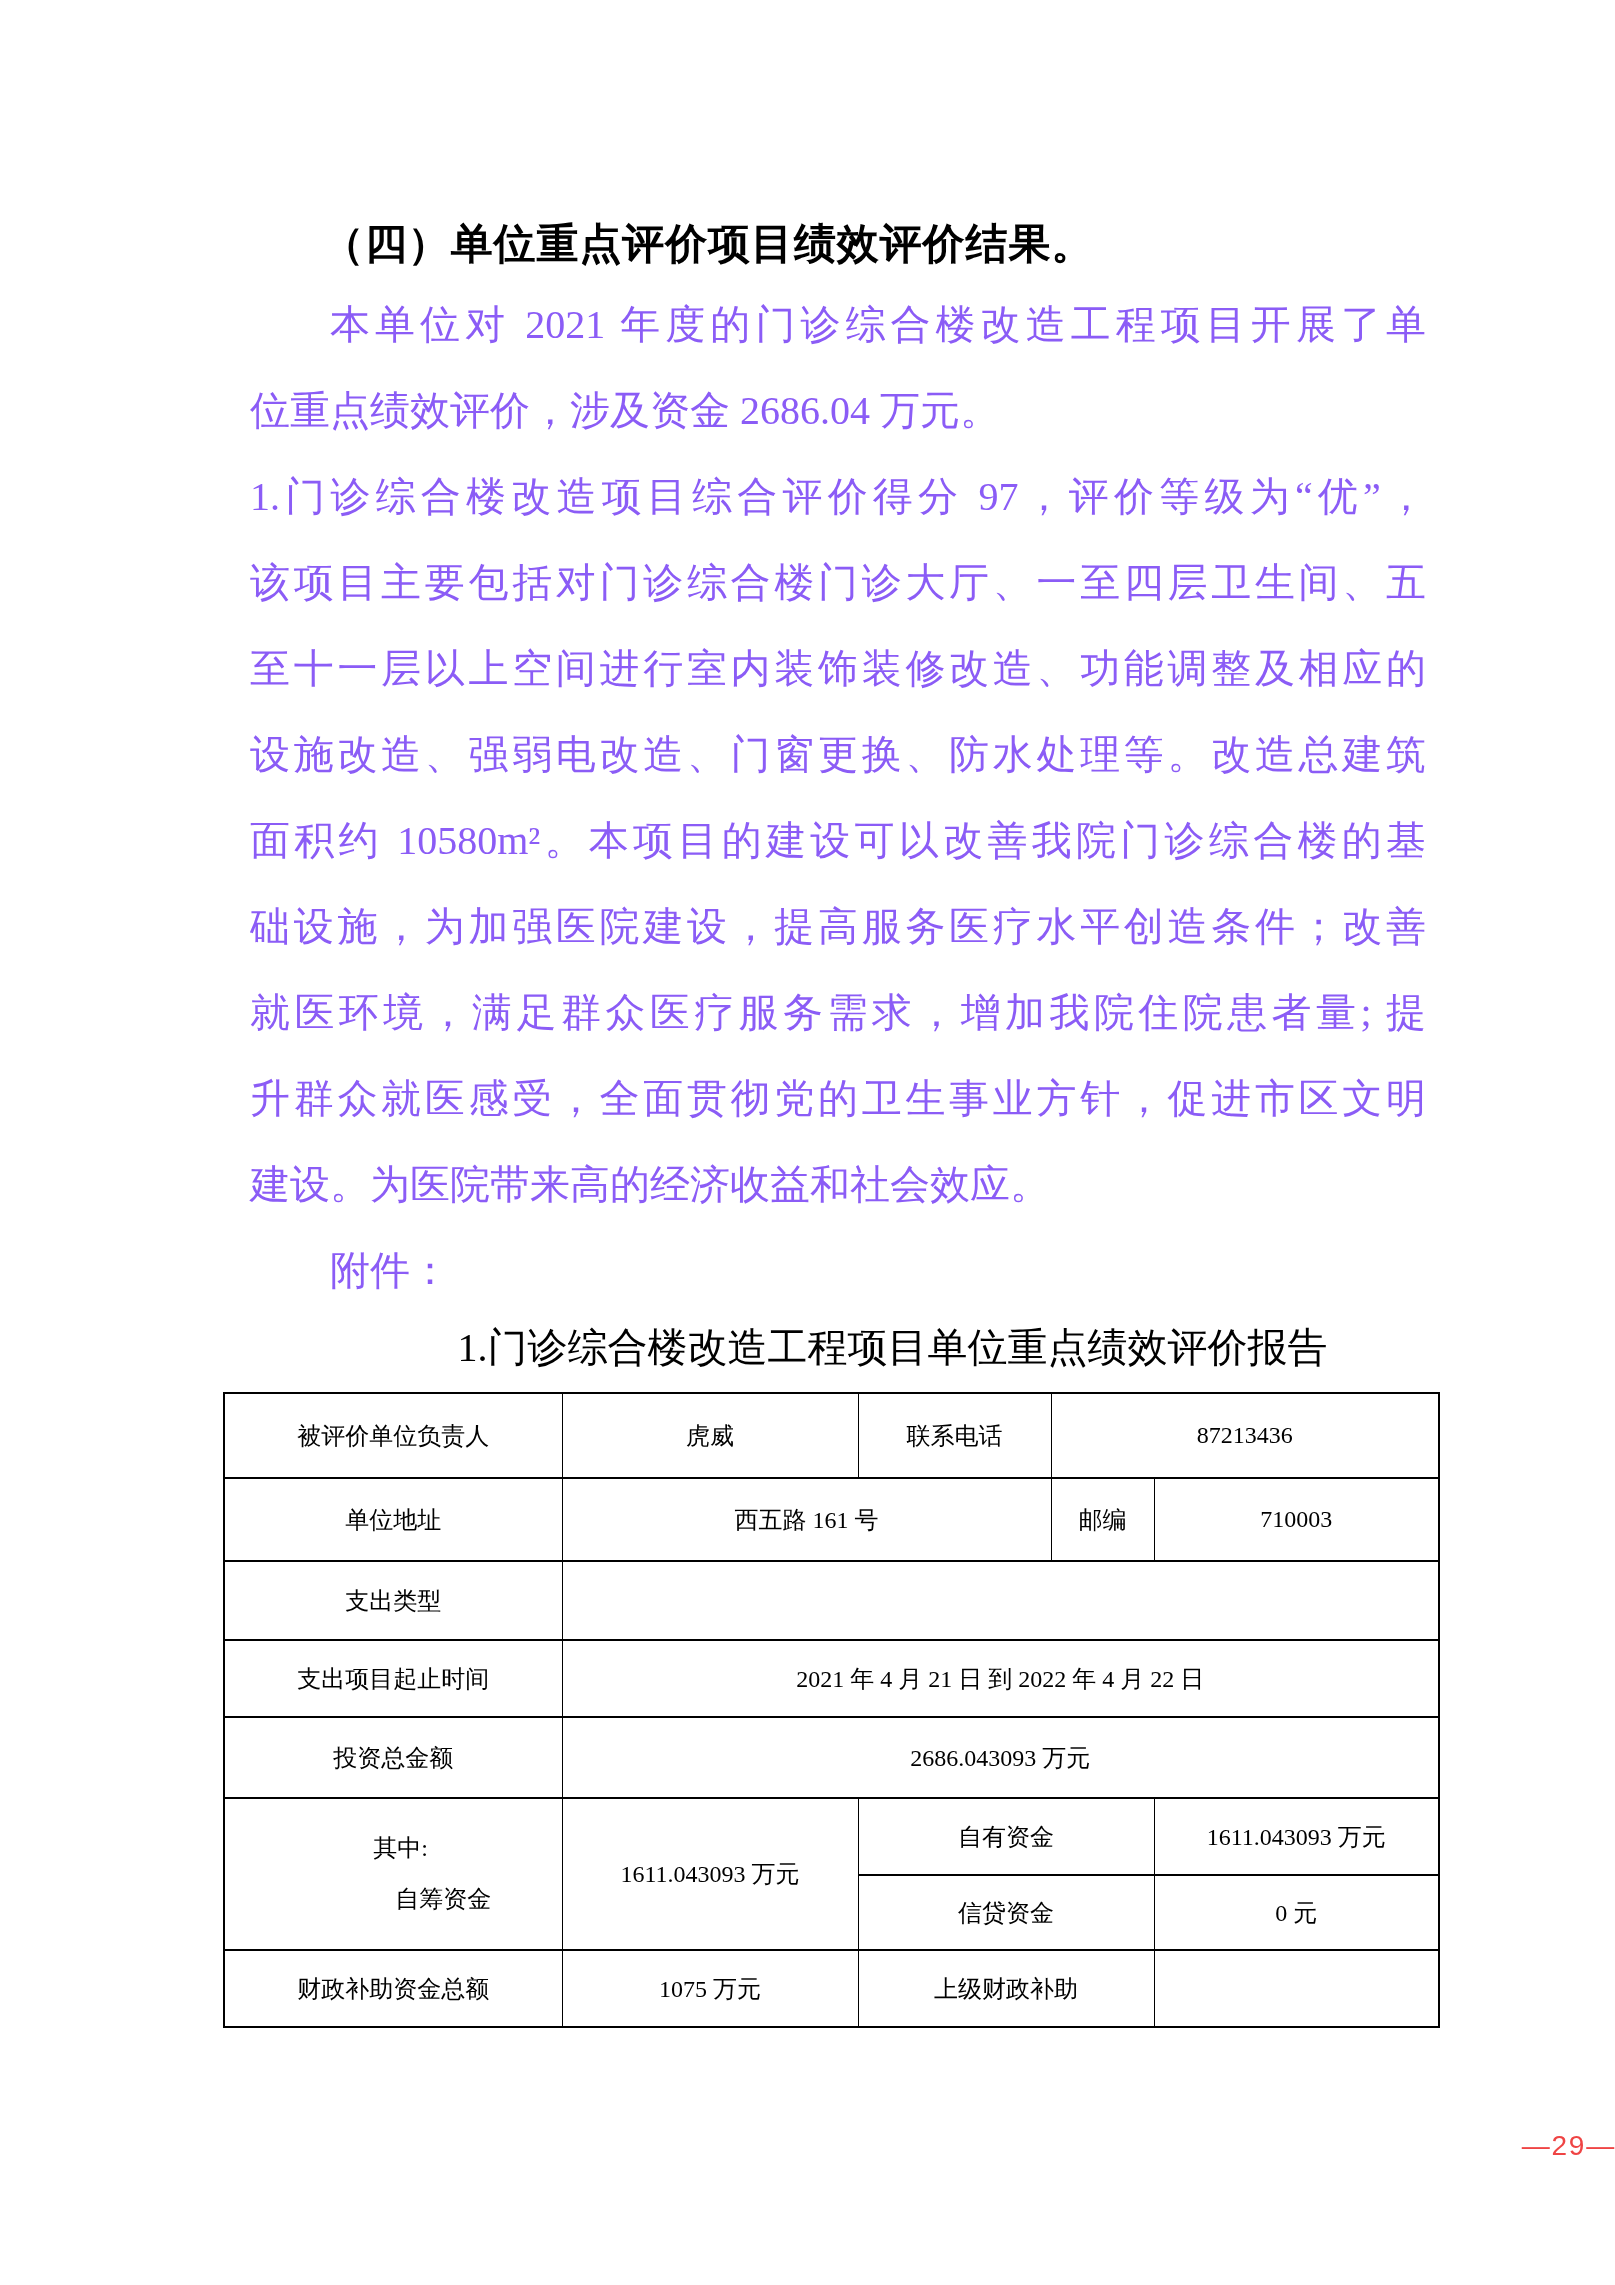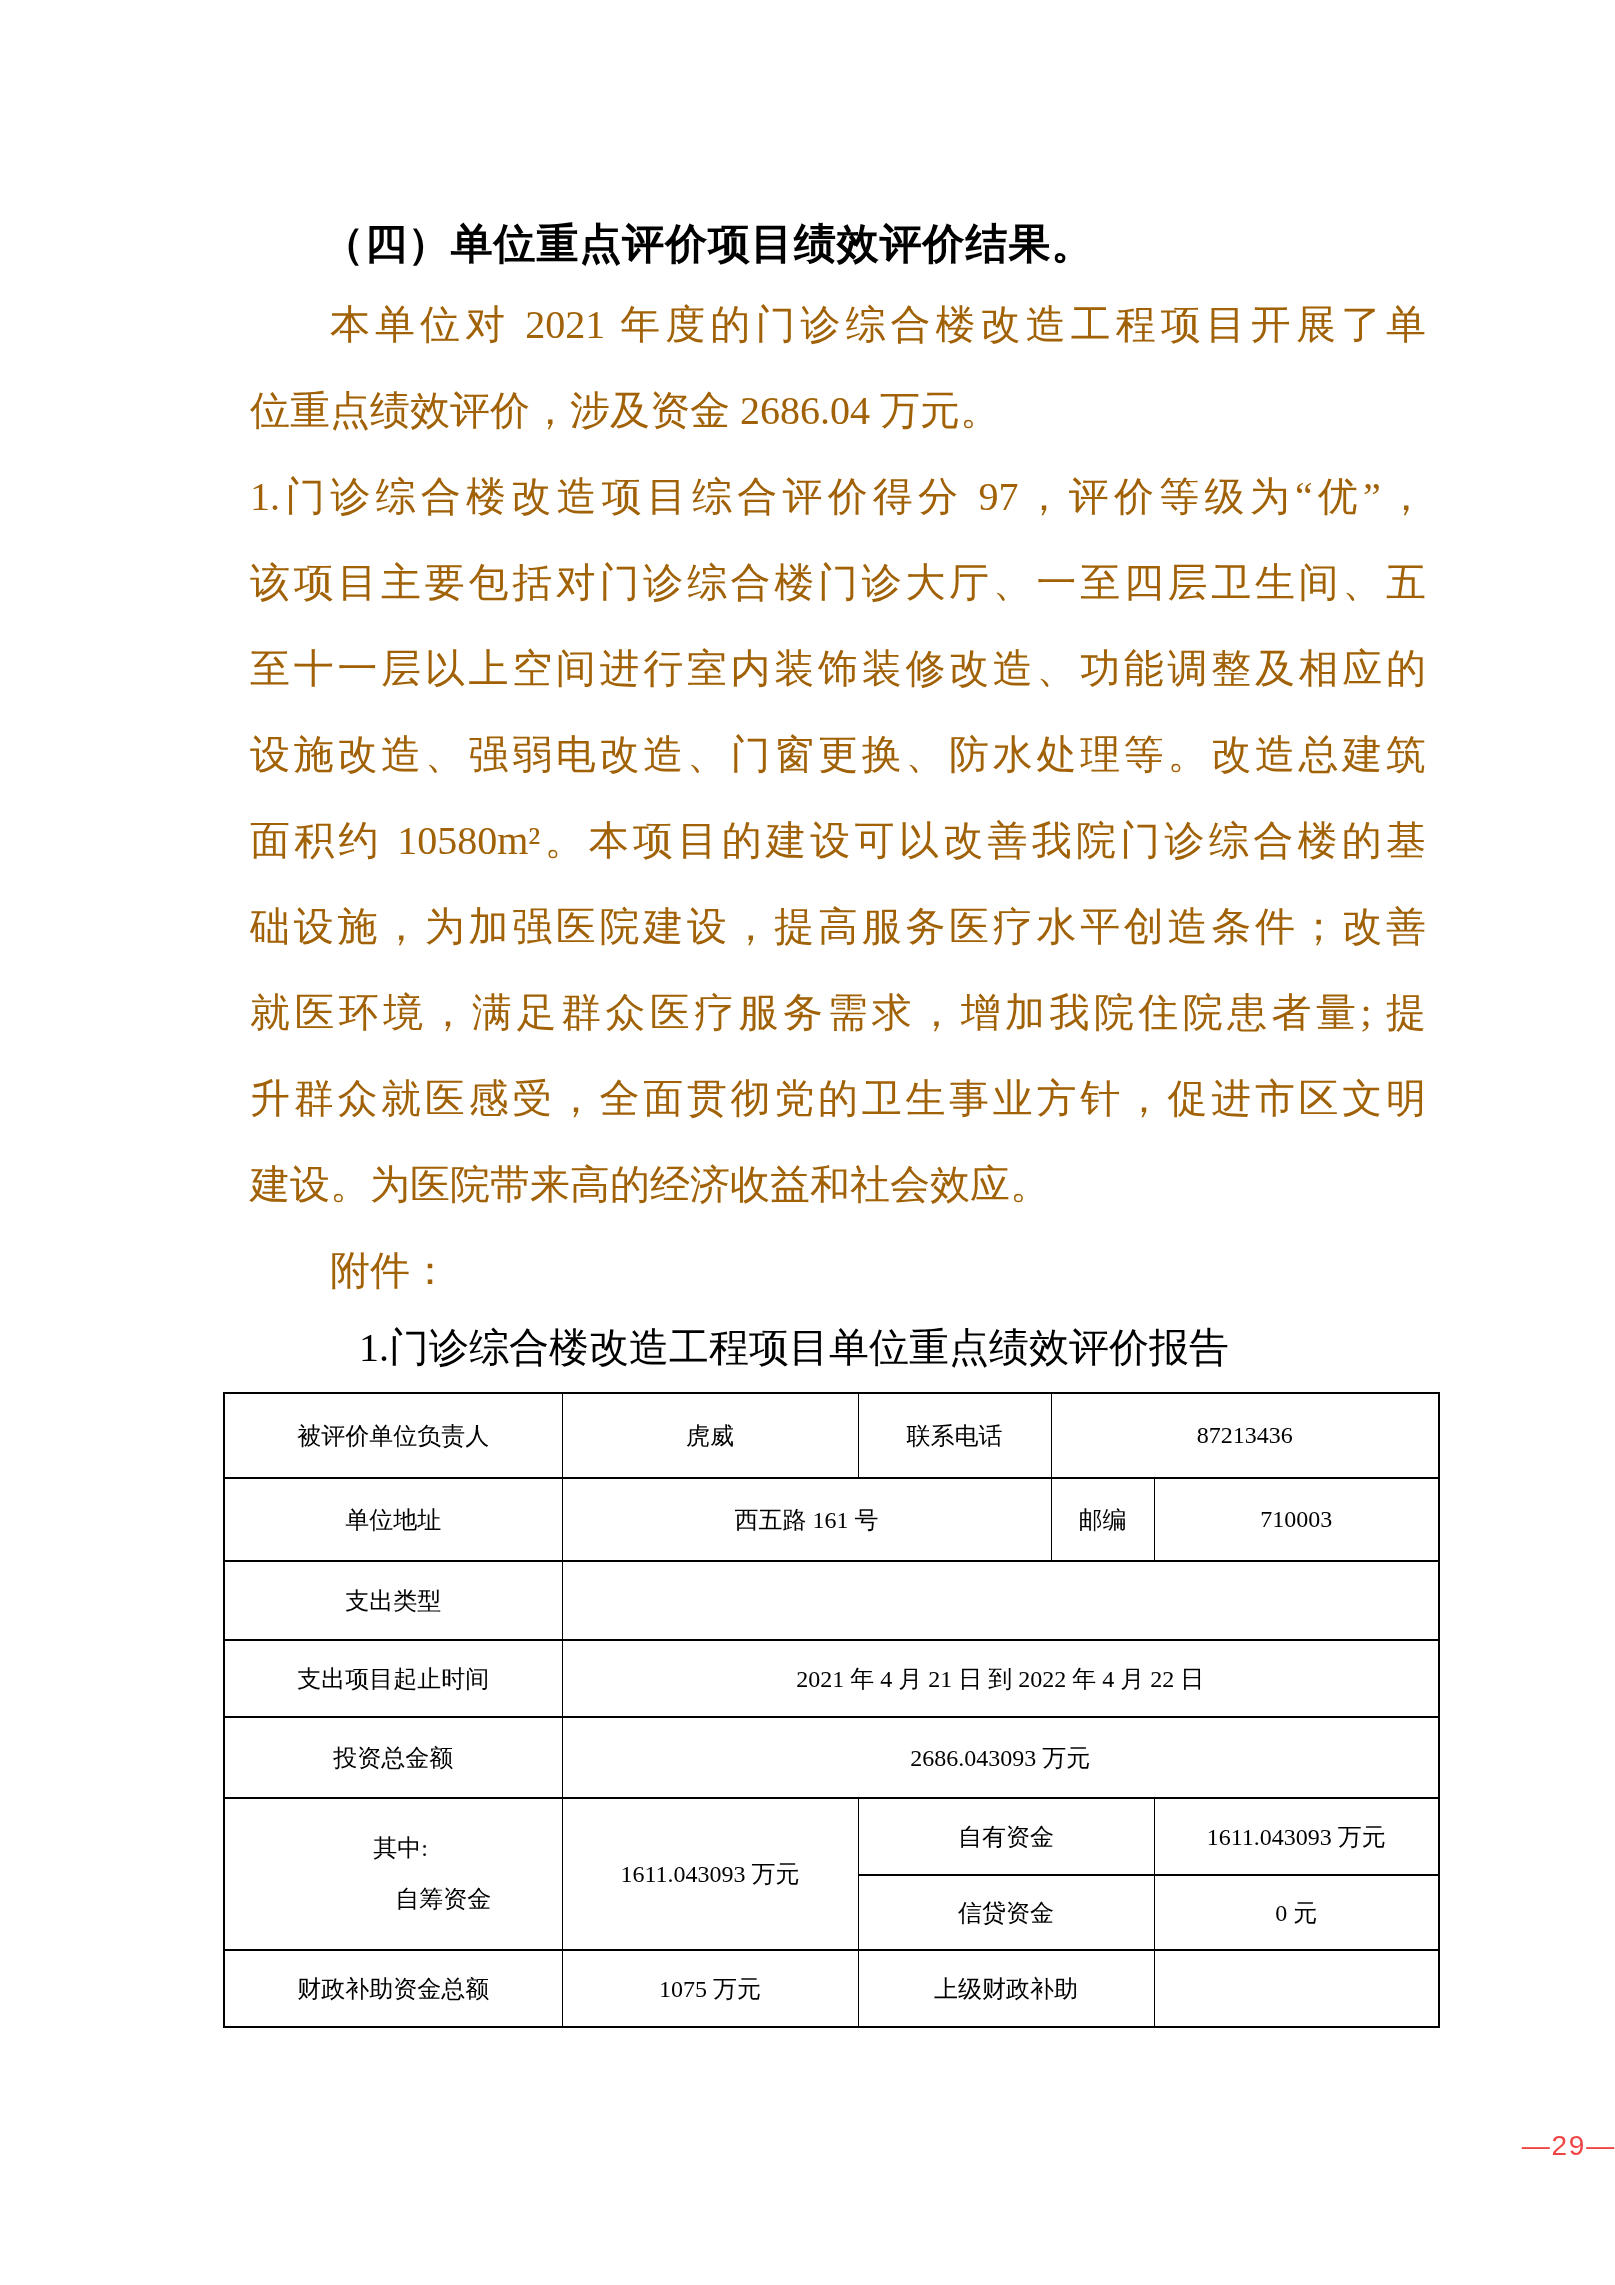--- a/index.html
+++ b/index.html
@@ -5,27 +5,27 @@
   html,body { margin:0; padding:0; background:#888; }
   .page {
     position:relative; width:1616px; height:2285px; background:#ffffff;
     font-family:"Liberation Serif", serif; color:#111; overflow:hidden;
   }
   .heading {
     position:absolute; left:322px; top:217px; height:54px; line-height:54px;
     font-family:"Liberation Sans", sans-serif; font-weight:bold; font-size:42px;
     letter-spacing:0.9px; white-space:nowrap; color:#000;
   }
-  .bodyblock { position:absolute; left:250px; top:282px; width:1176px; font-size:40px; color:#a16207; }
+  .bodyblock { position:absolute; left:250px; top:282px; width:1176px; font-size:40px; color:#8b5cf6; }
   .bline { height:86px; line-height:86px; white-space:nowrap; }
   .bline.fill { white-space:normal; text-align:justify; text-align-last:justify; }
   .bline.indent { text-indent:80px; }
   .att-title {
     position:absolute; left:250px; top:1319px; width:1176px; height:58px; line-height:58px;
-    font-size:40px; text-align:left; text-indent:109px; white-space:nowrap; color:#000;
+    font-size:40px; text-align:center; text-indent:109px; white-space:nowrap; color:#000;
   }
   .tablewrap { position:absolute; left:223px; top:1392px; }
   table.info {
     border-collapse:collapse; table-layout:fixed; width:1215px;
     border:2.7px solid #000;
   }
   table.info td {
     border:1.8px solid #000; border-top-width:2.7px; border-bottom-width:2.7px;
     font-size:24px; text-align:center; vertical-align:middle; padding:0;
     overflow:hidden; color:#000;

